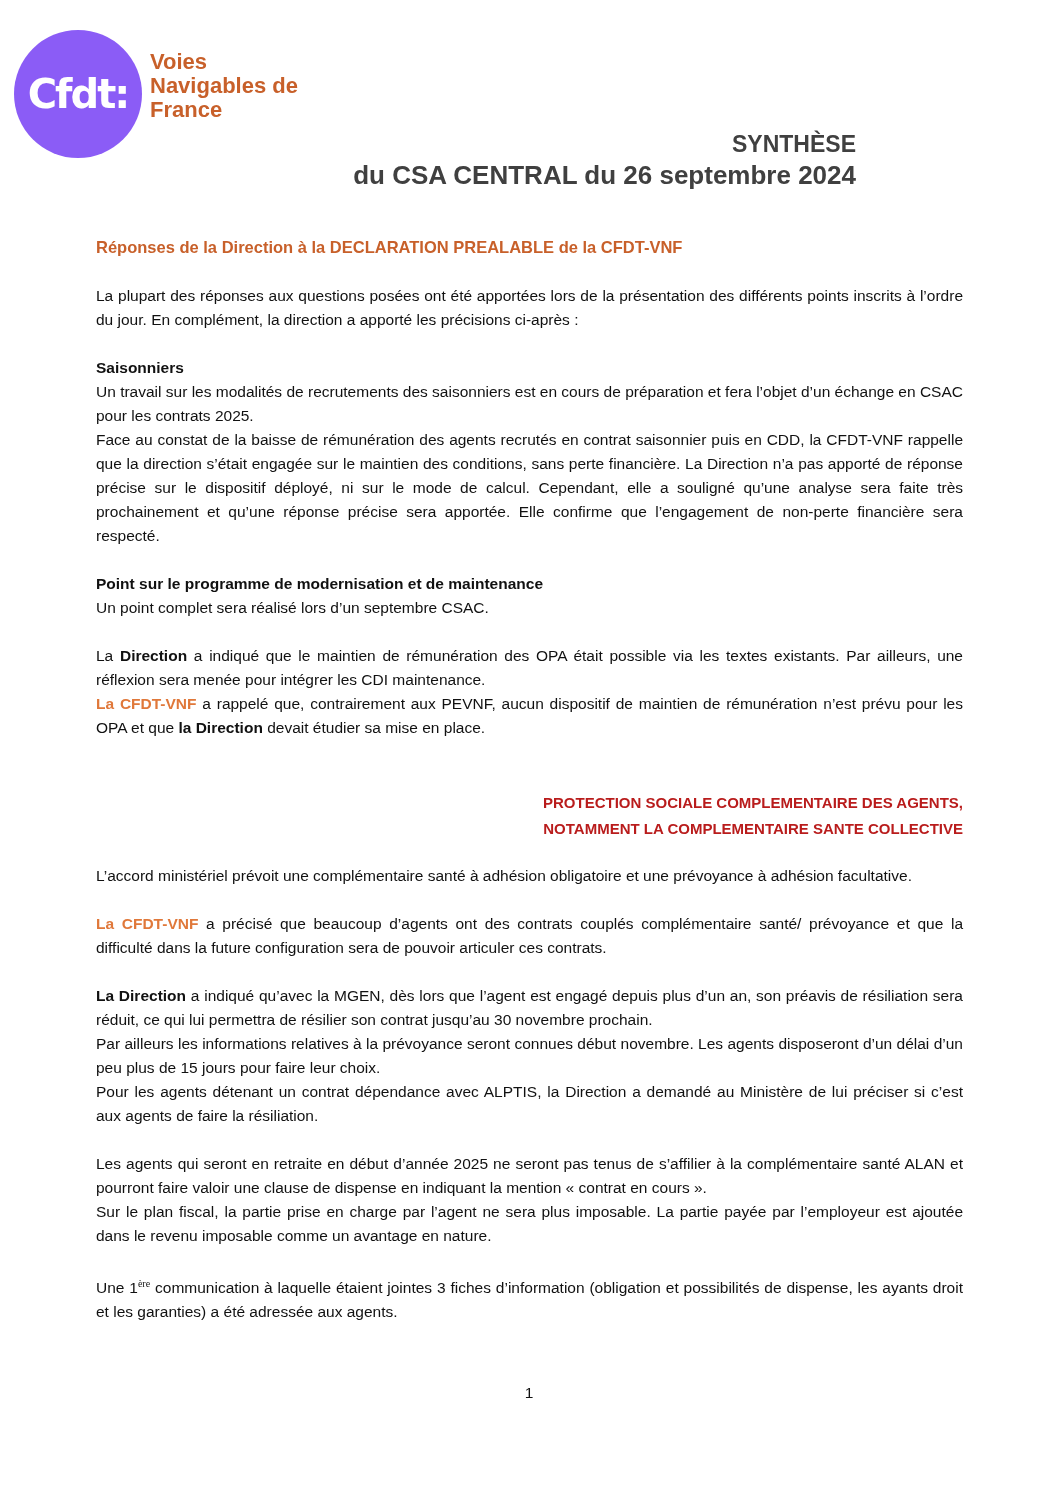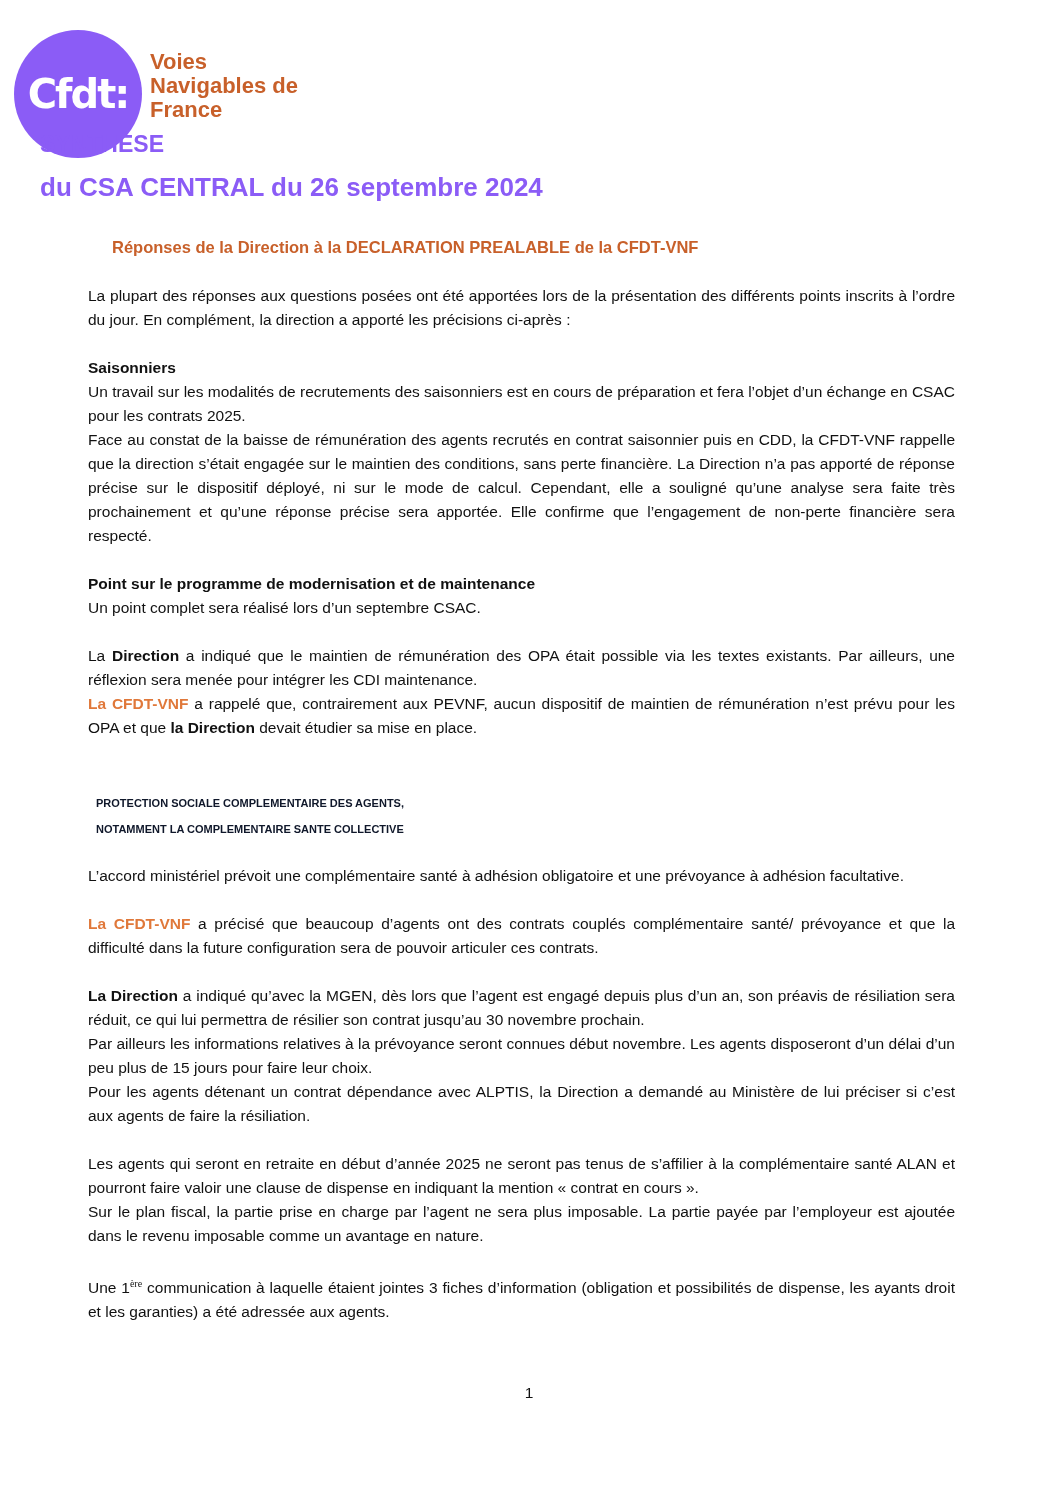--- a/index.html
+++ b/index.html
@@ -1,30 +1,30 @@
 <!DOCTYPE html>
 <html><head>
 <meta charset="utf-8">
 <style>
   html, body { margin: 0; padding: 0; background: #ffffff; }
   body { width: 1058px; height: 1497px; position: relative; overflow: hidden; }
   .page { position: absolute; left: 0; top: 0; width: 1058px; height: 1497px; }
   .logo { position: absolute; left: 14px; top: 30px; width: 128px; height: 128px; border-radius: 50%; background: #8b5cf6; }
   .logo-text { position: absolute; left: 0; top: 0; width: 128px; height: 128px; display: flex; align-items: center; justify-content: center; color: #ffffff; font-family: "DejaVu Sans", sans-serif; font-weight: bold; font-size: 40px; letter-spacing: -2px; }
   .brand { position: absolute; left: 150px; top: 50px; color: #c8602a; font-family: "Liberation Sans", sans-serif; font-weight: bold; font-size: 22px; line-height: 24px; }
-  .title { position: absolute; left: 0; width: 856px; text-align: left; color: #8b5cf6; font-family: "Liberation Sans", sans-serif; font-weight: bold; }
+  .title { position: absolute; left: 0; width: 856px; text-align: right; color: #404040; font-family: "Liberation Sans", sans-serif; font-weight: bold; }
   .t1 { top: 131px; font-size: 23px; padding-left: 40px; box-sizing: border-box; }
-  .t2 { top: 160px; font-size: 26px; padding-left: 40px; box-sizing: border-box; margin-top: 12px; }
-  .sub { position: absolute; left: 112px; top: 238px; color: #c8602a; font-family: "Liberation Sans", sans-serif; font-weight: bold; font-size: 16.5px; }
-  .body { position: absolute; left: 88px; width: 867px; font-family: "Liberation Sans", sans-serif; font-size: 15.5px; line-height: 24px; color: #111; text-align: justify; }
+  .t2 { top: 160px; font-size: 26px; padding-left: 40px; box-sizing: border-box; }
+  .sub { position: absolute; left: 96px; top: 238px; color: #c8602a; font-family: "Liberation Sans", sans-serif; font-weight: bold; font-size: 16.5px; }
+  .body { position: absolute; left: 96px; width: 867px; font-family: "Liberation Sans", sans-serif; font-size: 15.5px; line-height: 24px; color: #111; text-align: justify; }
   .body p { margin: 0; }
   .gap { height: 24px; }
   .bold { font-weight: bold; }
   .orange { color: #e0783a; font-weight: bold; }
-  .sec-title { position: absolute; left: 96px; width: 867px; text-align: left; font-family: "Liberation Sans", sans-serif; font-weight: bold; font-size: 11px; line-height: 26px; color: #0f172a; }
+  .sec-title { position: absolute; left: 96px; width: 867px; text-align: right; font-family: "Liberation Sans", sans-serif; font-weight: bold; font-size: 15px; line-height: 26px; color: #b91c1c; }
   .pnum { position: absolute; left: 0; width: 1058px; top: 1384px; text-align: center; font-family: "Liberation Sans", sans-serif; font-size: 15.5px; color: #111; }
   sup { font-size: 10px; font-family: Liberation Serif, serif; }
 </style>
 </head>
 <body>
 
 <div class="page">
 
   <div class="logo">
     <div class="logo-text">Cfdt:</div>

